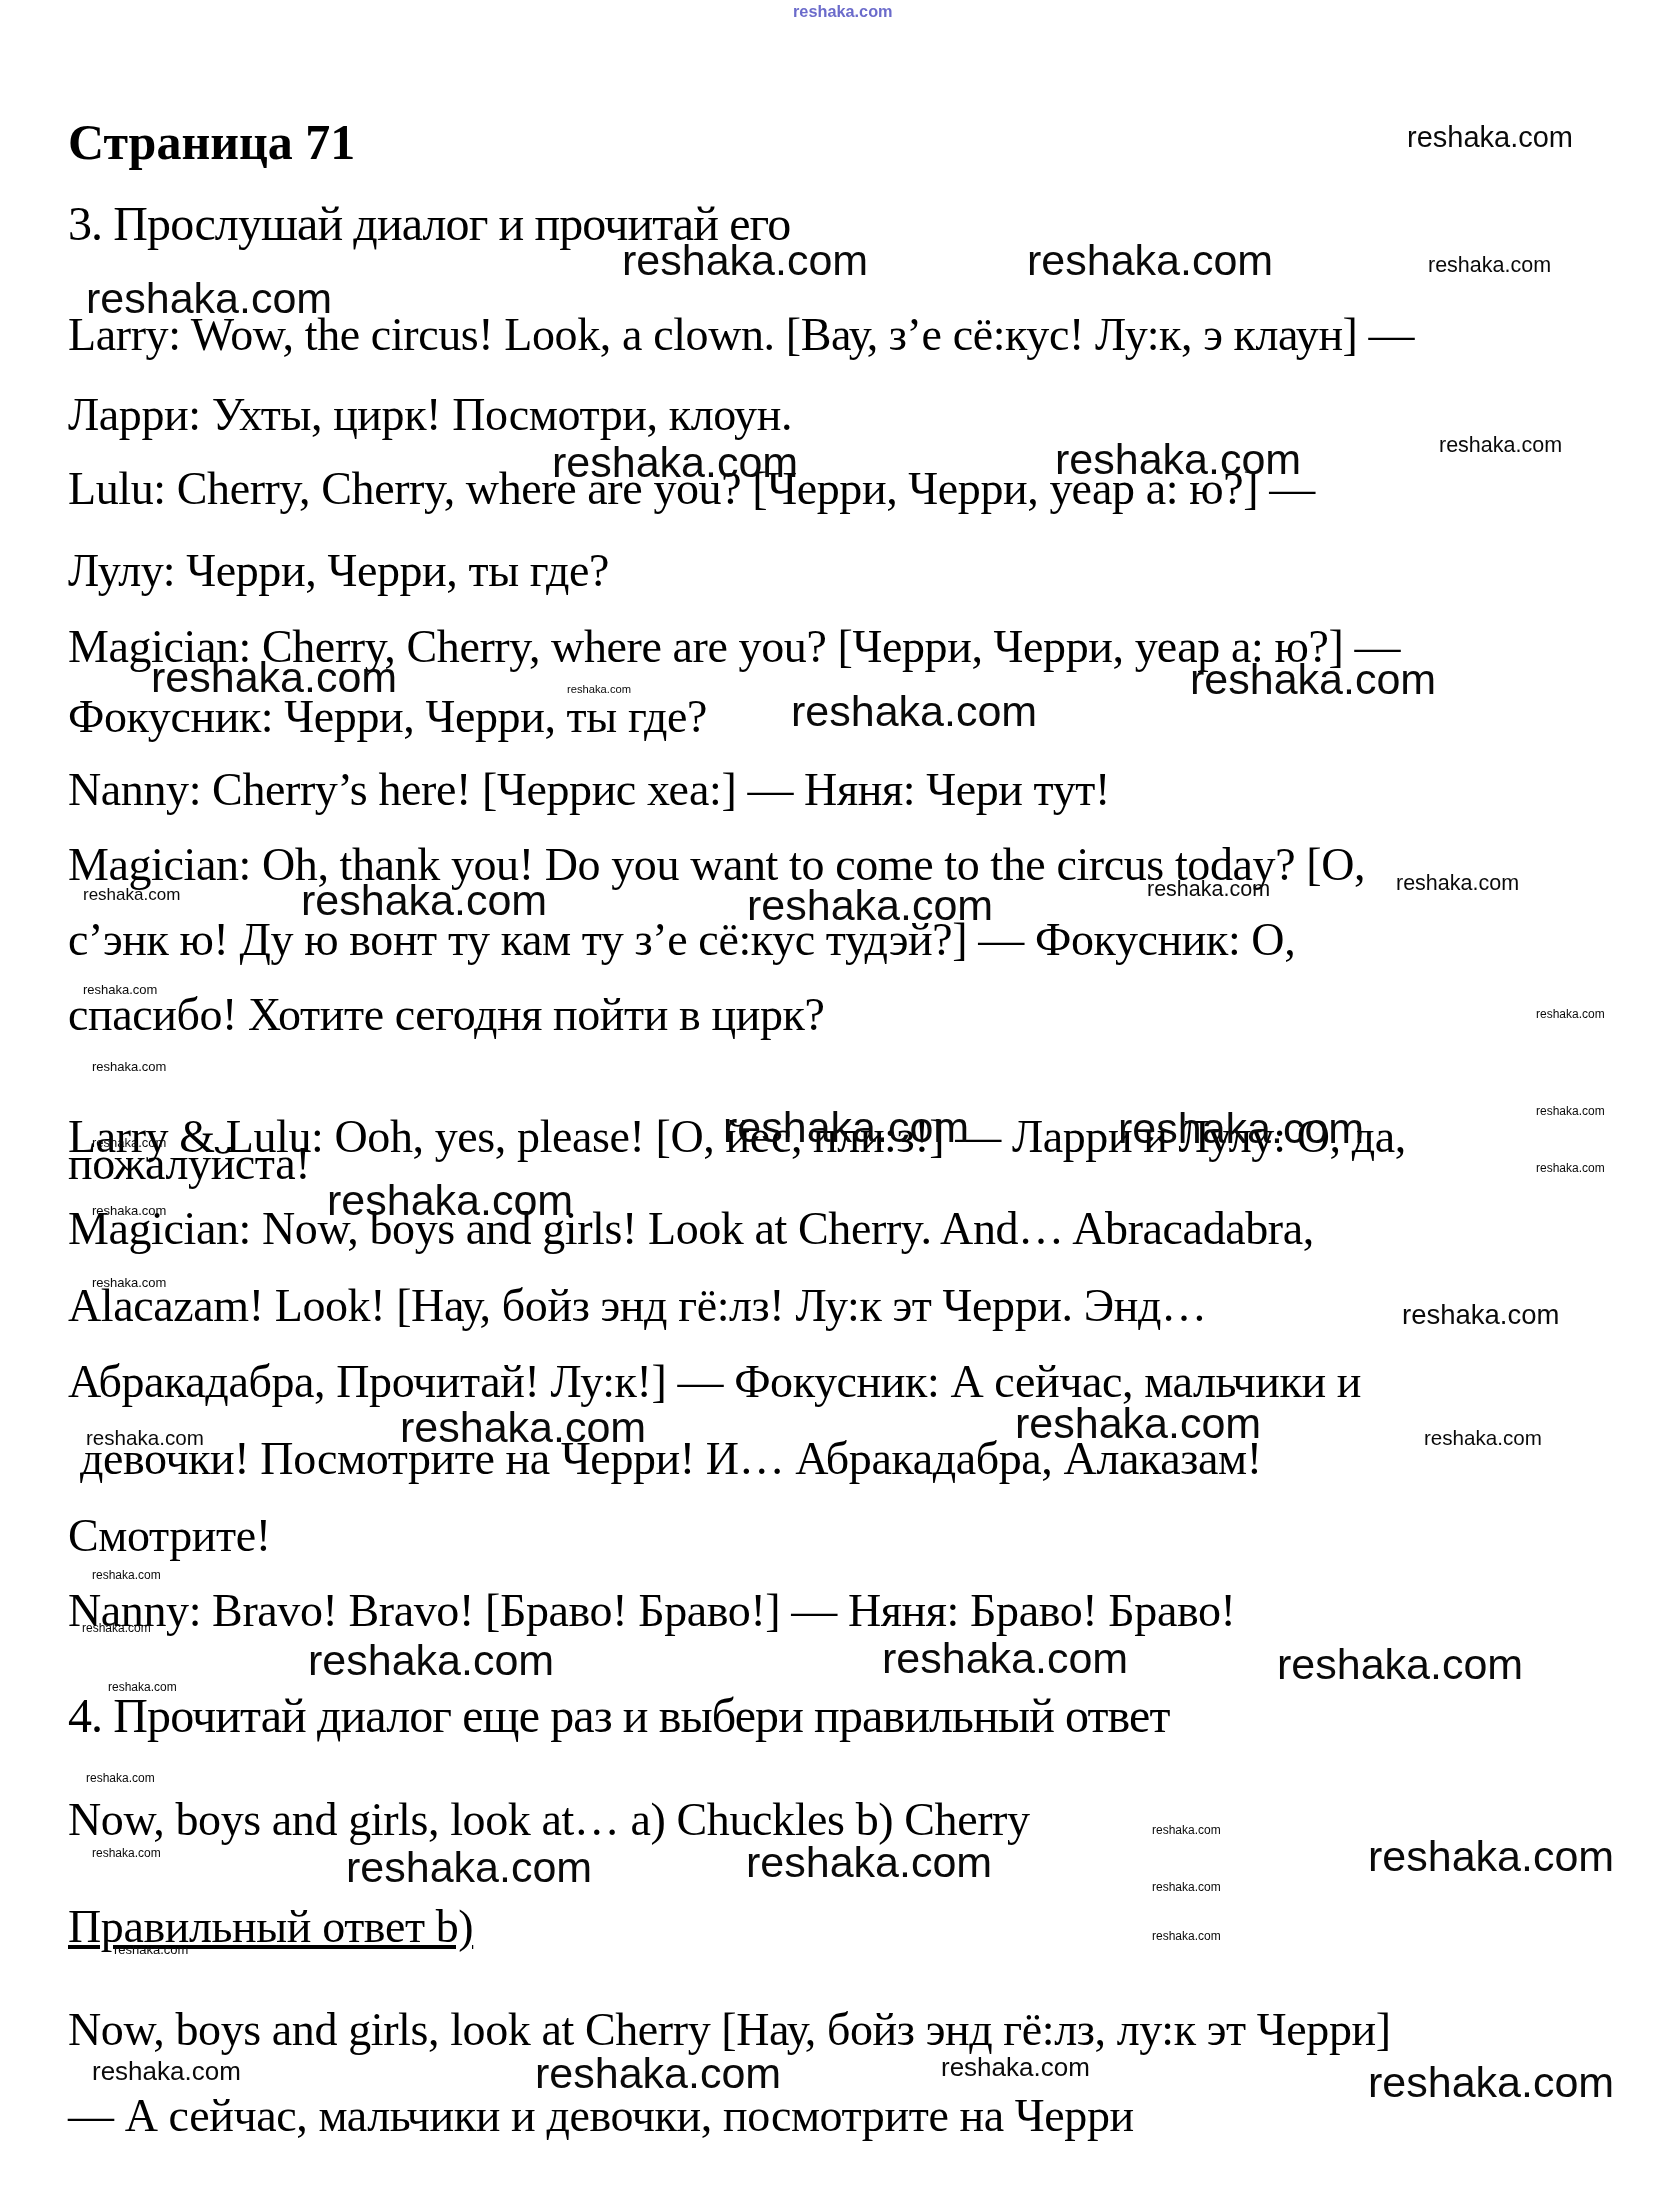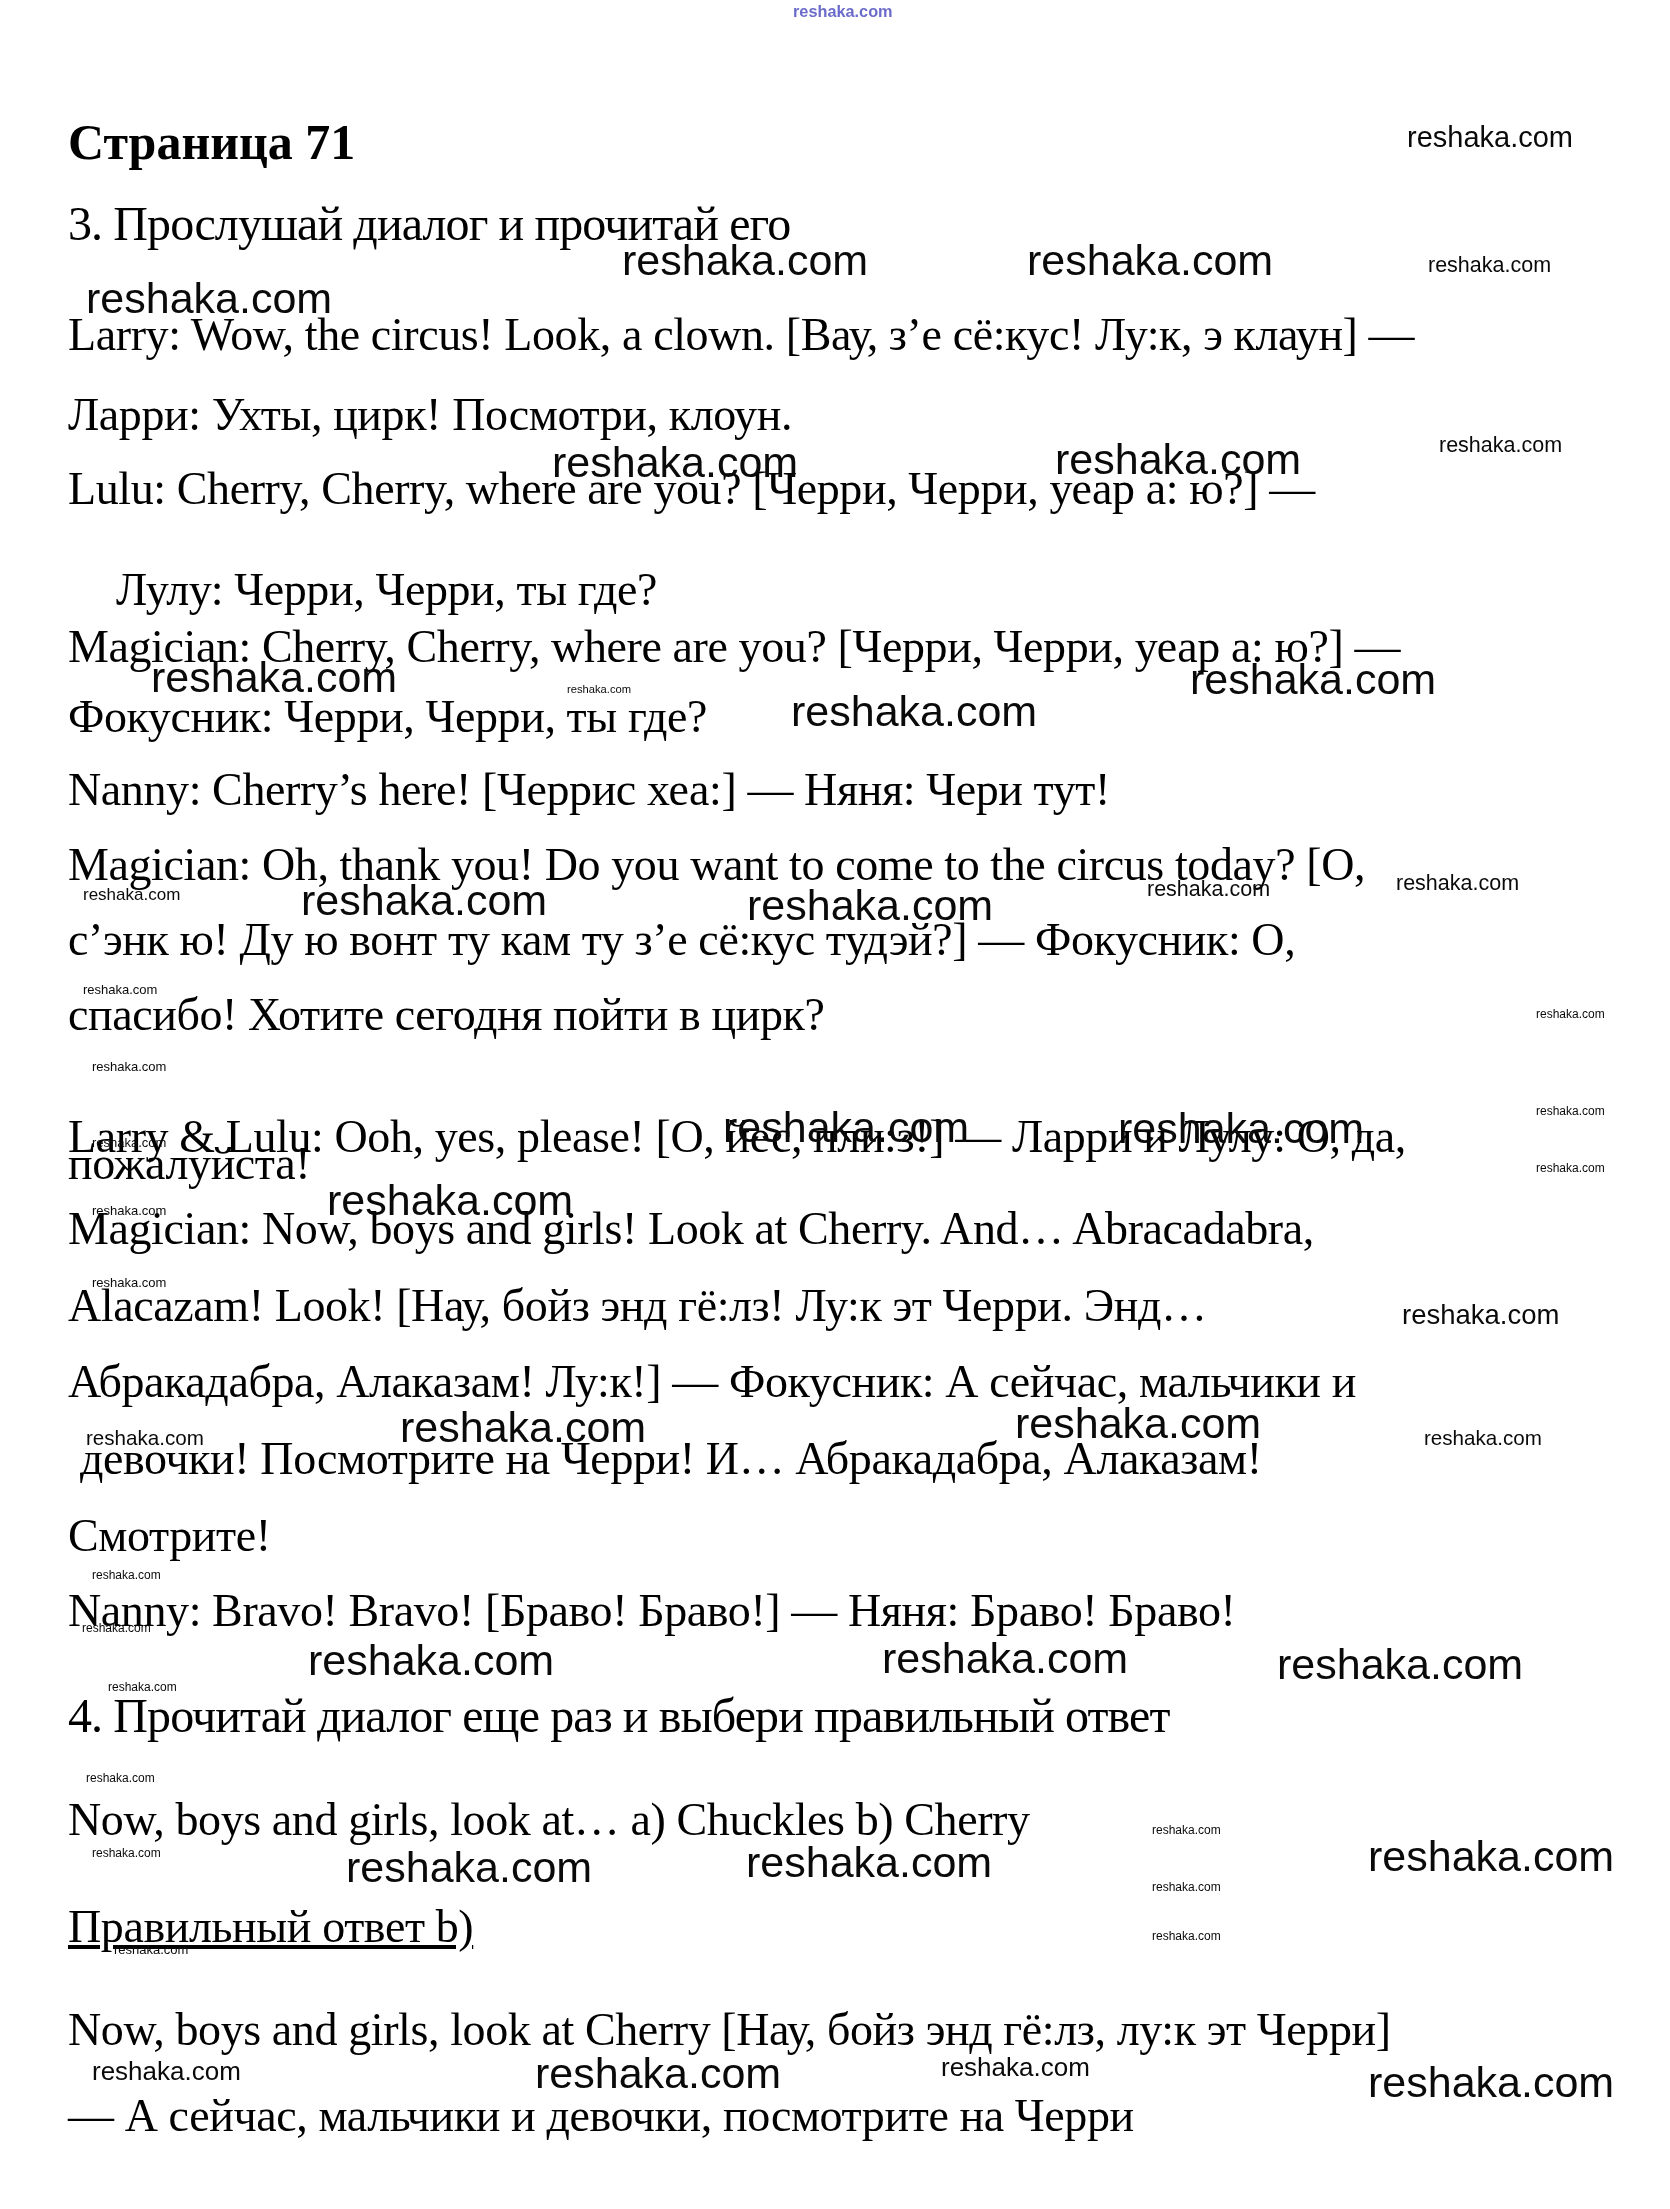--- a/index.html
+++ b/index.html
@@ -47,32 +47,32 @@
 
   <h1 class="page-title">Страница 71</h1>
 
   <div class="task-heading" id="task3">3. Прослушай диалог и прочитай его</div>
 
   <div class="task-heading" id="task4">4. Прочитай диалог еще раз и выбери правильный ответ</div>
 
 <div class="line" style="left: 68px; top: 311px;">Larry: Wow, the circus! Look, a clown. [Вау, з’е сё:кус! Лу:к, э клаун] —</div>
     <div class="line" style="left: 68px; top: 391px;">Ларри: Ухты, цирк! Посмотри, клоун.</div>
     <div class="line" style="left: 68px; top: 465px;">Lulu: Cherry, Cherry, where are you? [Черри, Черри, уеар а: ю?] —</div>
-    <div class="line" style="left: 68px; top: 566px; margin-left: 48px;">Лулу: Черри, Черри, ты где?</div>
+    <div class="line" style="left: 68px; top: 547px;">Лулу: Черри, Черри, ты где?</div>
     <div class="line" style="left: 68px; top: 623px;">Magician: Cherry, Cherry, where are you? [Черри, Черри, уеар а: ю?] —</div>
     <div class="line" style="left: 68px; top: 693px;">Фокусник: Черри, Черри, ты где?</div>
     <div class="line" style="left: 68px; top: 766px;">Nanny: Cherry’s here! [Черрис хеа:] — Няня: Чери тут!</div>
     <div class="line" style="left: 68px; top: 841px;">Magician: Oh, thank you! Do you want to come to the circus today? [О,</div>
     <div class="line" style="left: 68px; top: 916px;">с’энк ю! Ду ю вонт ту кам ту з’е сё:кус тудэй?] — Фокусник: О,</div>
     <div class="line" style="left: 68px; top: 991px;">спасибо! Хотите сегодня пойти в цирк?</div>
     <div class="line" style="left: 68px; top: 1065px; margin-top: 48px;">Larry &amp; Lulu: Ooh, yes, please! [О, йес, пли:з!] — Ларри и Лулу: О, да,</div>
     <div class="line" style="left: 68px; top: 1140px;">пожалуйста!</div>
     <div class="line" style="left: 68px; top: 1205px;">Magician: Now, boys and girls! Look at Cherry. And… Abracadabra,</div>
     <div class="line" style="left: 68px; top: 1282px;">Alacazam! Look! [Нау, бойз энд гё:лз! Лу:к эт Черри. Энд…</div>
-    <div class="line" style="left: 68px; top: 1358px;">Абракадабра, Алаказам! Лу:к!] — Фокусник: А сейчас, мальчики и</div>
+    <div class="line" style="left: 68px; top: 1358px;">Абракадабра, Прочитай! Лу:к!] — Фокусник: А сейчас, мальчики и</div>
     <div class="line" style="left: 68px; top: 1435px; margin-left: 12px;">девочки! Посмотрите на Черри! И… Абракадабра, Алаказам!</div>
     <div class="line" style="left: 68px; top: 1512px;">Смотрите!</div>
     <div class="line" style="left: 68px; top: 1587px;">Nanny: Bravo! Bravo! [Браво! Браво!] — Няня: Браво! Браво!</div>
     <div class="line" style="left: 68px; top: 1796px;">Now, boys and girls, look at… a) Chuckles b) Cherry</div>
     <div class="line" style="left: 68px; top: 1903px; text-decoration: underline;">Правильный ответ b)</div>
     <div class="line" style="left: 68px; top: 2006px;">Now, boys and girls, look at Cherry [Нау, бойз энд гё:лз, лу:к эт Черри]</div>
     <div class="line" style="left: 68px; top: 2092px;">— А сейчас, мальчики и девочки, посмотрите на Черри</div>
     <div class="wm blue" style="left: 793px; top: 2.6px; font-size: 16.3px;">reshaka.com</div>
     <div class="wm" style="left: 1407px; top: 123px; font-size: 29px;">reshaka.com</div>
     <div class="wm" style="left: 622px; top: 239px; font-size: 43px;">reshaka.com</div>

